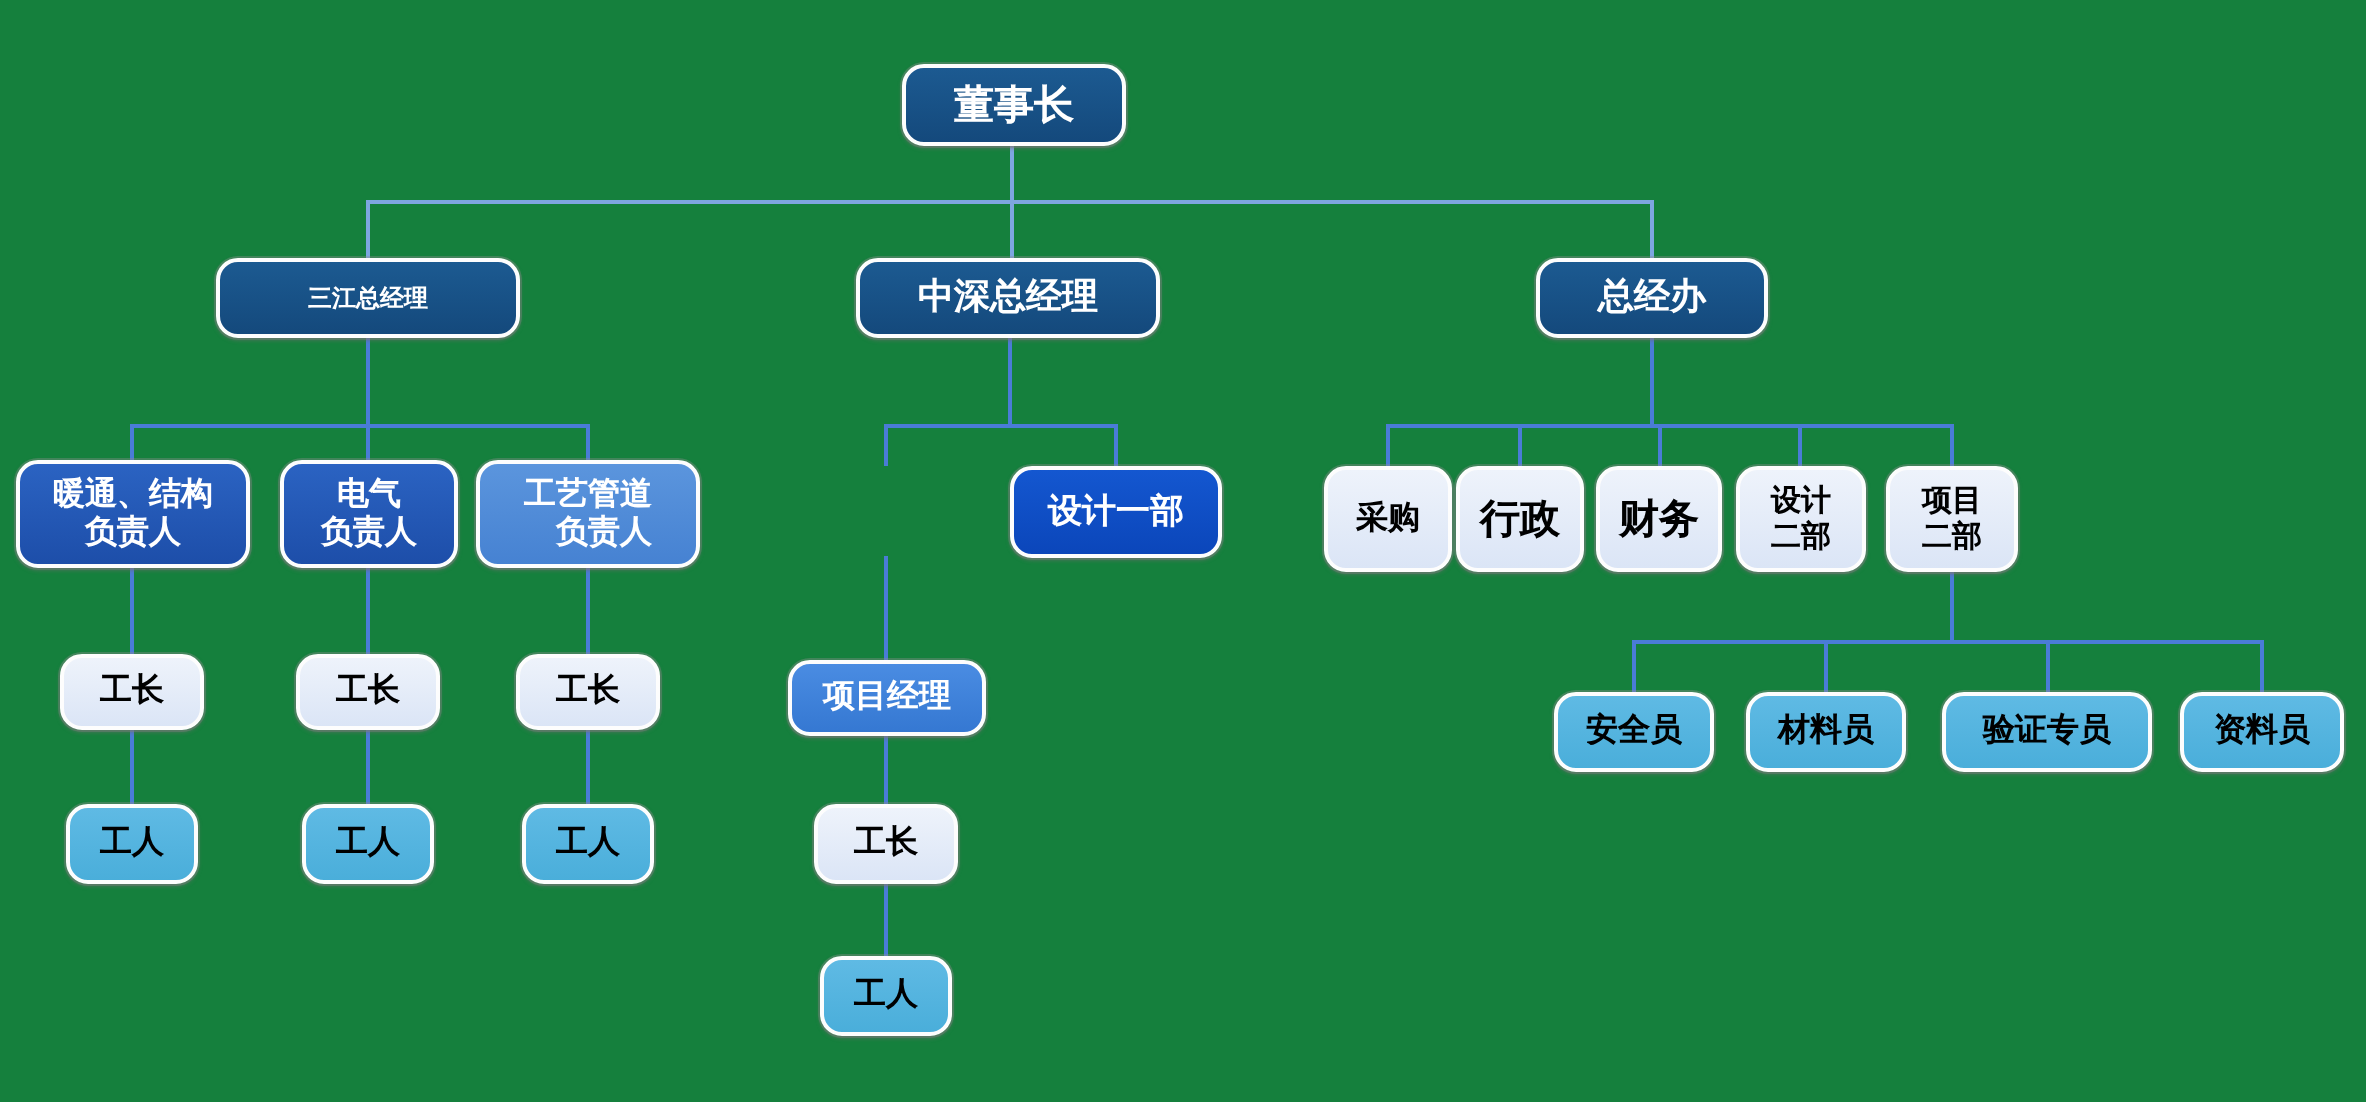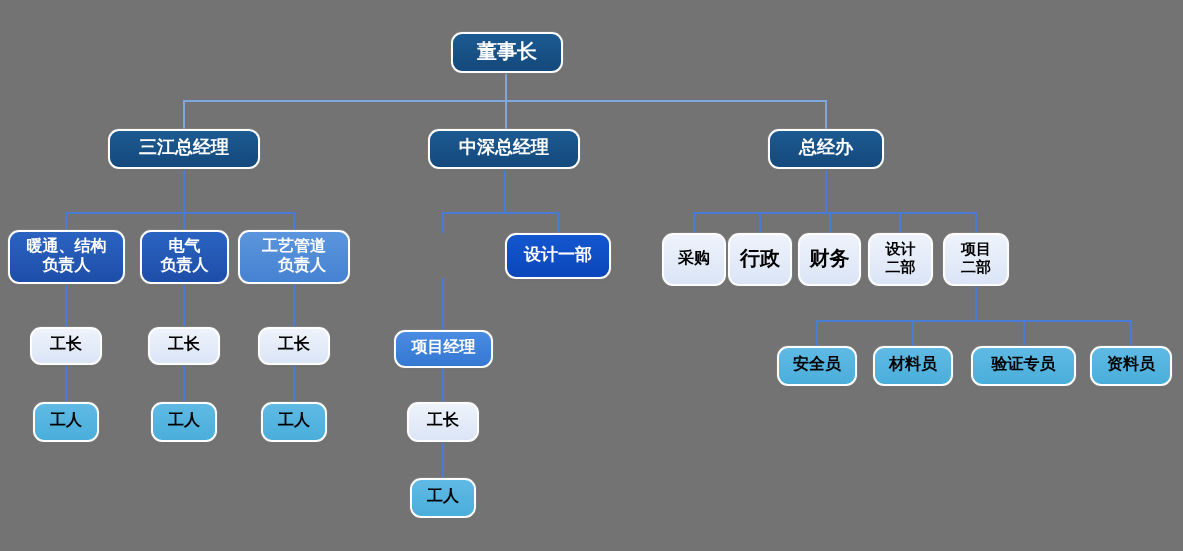--- a/index.html
+++ b/index.html
@@ -1,18 +1,18 @@
 <!DOCTYPE html>
 <html><head>
 <meta charset="utf-8">
 <style>
   html,body{margin:0;padding:0;background:#ffffff;}
   #canvas{
-    position:relative;width:1183px;height:551px;background:#737373;overflow:hidden;
-    font-family:Liberation Mono, monospace;
+    position:relative;width:1183px;height:551px;background:#15803d;overflow:hidden;
+    font-family:Liberation Serif, serif;
   }
   .node{
     position:absolute;display:flex;align-items:center;justify-content:center;
     text-align:center;white-space:pre-line;font-weight:bold;line-height:1.2;
     border-radius:11px;border:2px solid #fdfdfd;box-sizing:border-box;
     box-shadow:0 1px 2px rgba(110,110,110,.75), 0 0 0 1px rgba(150,150,150,.35);
   }
   .dark{background:linear-gradient(#1c5a91,#14497c);color:#ffffff;}
   .royal{background:linear-gradient(#2b63c2,#1d4ea9);color:#ffffff;}
   .bright{background:linear-gradient(#1457d0,#0b46ba);color:#ffffff;}
@@ -67,21 +67,21 @@
 
   <div class="vline" style="left:975px;top:286px;height:36px;"></div>
   <div class="hline" style="left:816px;top:320px;width:316px;"></div>
   <div class="vline" style="left:816px;top:320px;height:26px;"></div>
   <div class="vline" style="left:912px;top:320px;height:26px;"></div>
   <div class="vline" style="left:1023px;top:320px;height:26px;"></div>
   <div class="vline" style="left:1130px;top:320px;height:26px;"></div>
 
   <div class="node dark" style="left:451px;top:32px;width:112px;height:41px;font-size:20px;">董事长</div>
 
-  <div class="node dark" style="left:108px;top:129px;width:152px;height:40px;font-size:18px;">三江总经理</div>
+  <div class="node dark" style="left:108px;top:129px;width:152px;height:40px;font-size:12px;">三江总经理</div>
   <div class="node dark" style="left:428px;top:129px;width:152px;height:40px;font-size:18px;">中深总经理</div>
   <div class="node dark" style="left:768px;top:129px;width:116px;height:40px;font-size:18px;">总经办</div>
 
   <div class="node royal" style="left:8px;top:230px;width:117px;height:54px;font-size:16px;">暖通、结构
 负责人</div>
   <div class="node royal" style="left:140px;top:230px;width:89px;height:54px;font-size:16px;">电气
 负责人</div>
   <div class="node softblue" style="left:238px;top:230px;width:112px;height:54px;font-size:16px;text-align:right;">工艺管道
 负责人</div>
 

